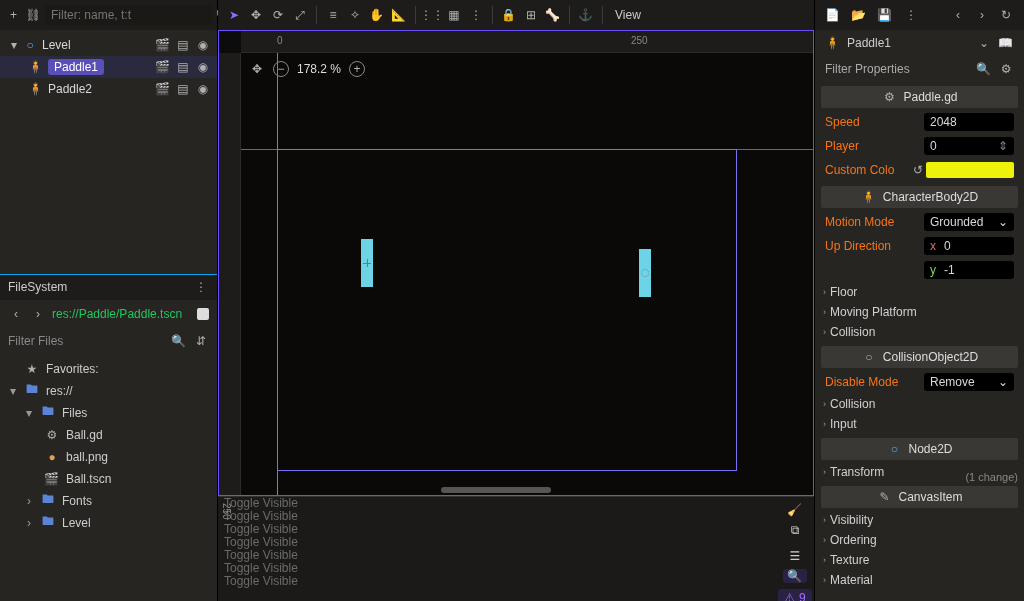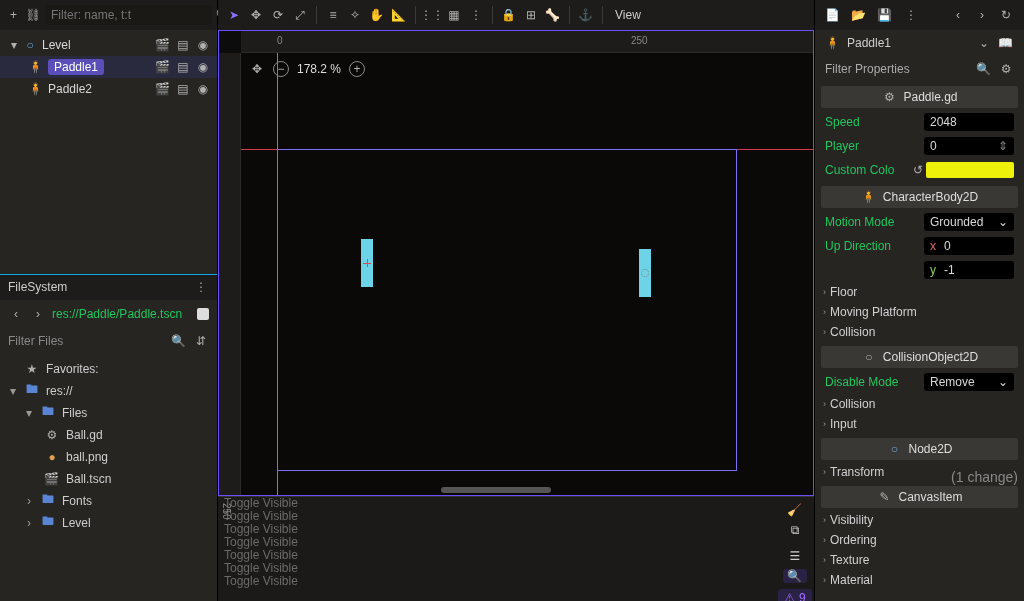--- a/index.html
+++ b/index.html
@@ -64,30 +64,30 @@
 .err-badge{display:flex;align-items:center;gap:4px;color:#a46fff; background:#2a2244; padding:2px 6px;border-radius:3px;}
 
 
 .right-panel { width: 210px; background: #262522; display: flex; flex-direction: column; border-left: 1px solid #000; }
 .rp-top { height: 30px; background: #1d1c1a; display: flex; align-items: center; gap: 10px; padding: 0 10px; justify-content:space-between; }
 .rp-node { height: 26px; display: flex; align-items: center; padding: 0 10px; gap: 6px; }
 .rp-filter { height: 26px; display: flex; align-items: center; padding: 0 10px; gap: 6px; color:#aaa; }
 .rp-body { flex: 1; overflow-y: auto; padding: 0 6px 10px 6px; }
 .rp-section { background: #3a3835; height: 22px; display: flex; align-items: center; justify-content: center; gap: 6px; margin: 4px 0 2px 0; border-radius: 2px; color:#ddd; }
 .rp-prop { height: 24px; display: flex; align-items: center; padding: 0 4px; }
-.rp-prop .lbl { flex: 1; color: #22c55e; }
+.rp-prop .lbl { flex: 1; color: #f97316; }
 .rp-prop .val { width: 90px; background: #000000; color: #d8d8d8; padding: 2px 6px; border-radius: 3px; display:flex; align-items:center; gap:4px; }
 .rp-prop .val.num { justify-content: flex-start; }
 .rp-prop .chk { width:16px;height:16px;background:#4a6fff;border-radius:3px;display:flex;align-items:center;justify-content:center;color:#fff;font-size:10px;}
 .rp-fold { height: 20px; display: flex; align-items: center; gap: 4px; color: #d0d0d0; padding-left:2px; }
 .rp-fold .chev{font-size:9px;color:#999;}
 .color-swatch{width:88px;height:16px;background:#eef20a;border-radius:2px;}
 .axis-x{color:#e06a6a;margin-right:4px;}
 .axis-y{color:#8ad060;margin-right:4px;}
-.change-badge{color:#888;font-size:14px;margin-left:auto;margin-top:9px;}
+.change-badge{color:#888;font-size:11px;margin-left:auto;margin-top:9px;}
 
 
 ::-webkit-scrollbar{width:6px;height:6px}::-webkit-scrollbar-thumb{background:#444;border-radius:3px}
 </style>
 </head>
 <body>
 
 <div class="main-area">
 
   <div class="left-panel">

